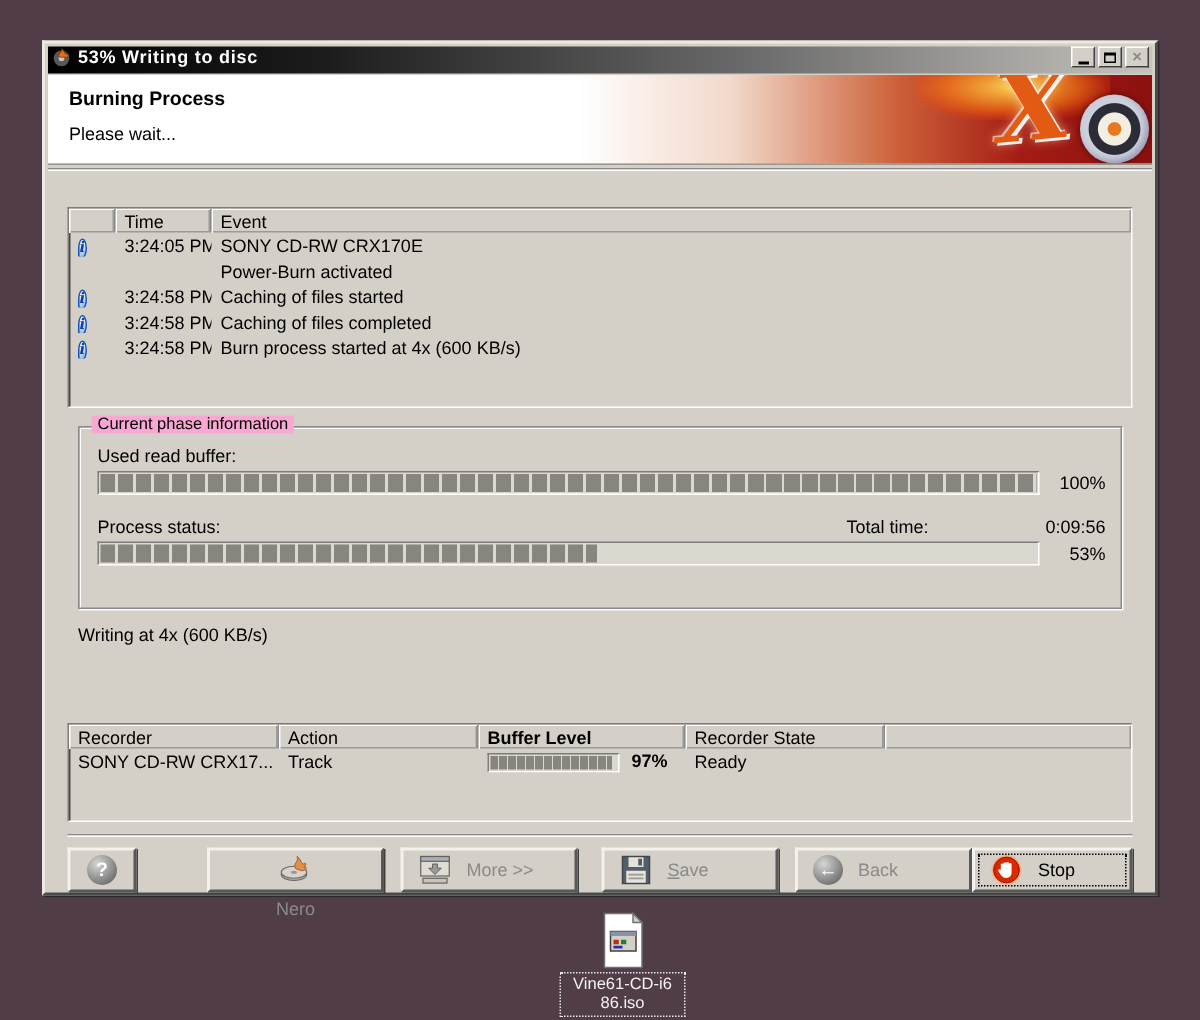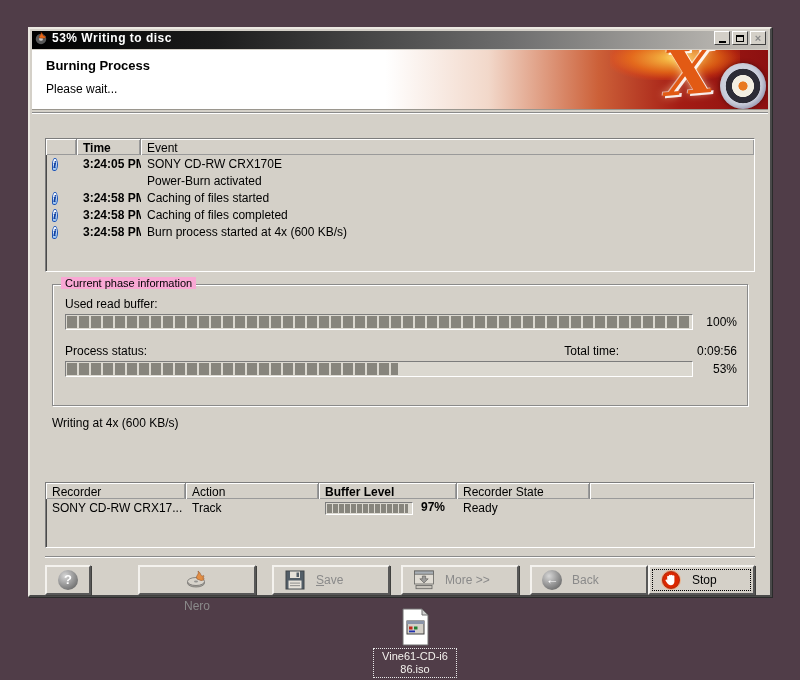--- a/index.html
+++ b/index.html
@@ -75,21 +75,21 @@
   .log-table { margin-top:24px; height:134px; overflow:hidden; }
   .lt-row { display:flex; height:17px; align-items:center; }
   .lt-head { height:16px; }
   .hcell {
     height:16px; background:#d4d0c8; padding:1px 4px 0 6px;
     border-right:1px solid #8a8a8a;
     box-shadow:inset 1px 1px 0 #fff, inset -1px -1px 0 #9a9a9a;
     display:flex; align-items:center; font-size:12px;
   }
   .c-icon { width:31px; flex:0 0 auto; justify-content:center; }
-  .c-time { width:64px; flex:0 0 auto;font-weight:bold; }
+  .c-time { width:64px; flex:0 0 auto; }
   .c-event { flex:1 1 auto; border-right:none; }
   .cell { padding:0 4px 0 6px; white-space:nowrap; overflow:hidden; }
   .info-icon {
     width:13px; height:13px; border-radius:50% 50% 50% 2px;
     border:1px solid #1c52b4;
     background:linear-gradient(135deg,#ffffff 20%,#9cc4ee 80%);
     color:#1040a0; font-family:"DejaVu Serif",serif; font-style:italic; font-weight:bold;
     font-size:10px; line-height:11px; text-align:center; margin:0 auto;
   }
   .info-icon::after { content:"i"; }
@@ -296,44 +296,44 @@
           <svg viewBox="0 0 22 22" width="22" height="22">
             <ellipse cx="10" cy="16" rx="8.5" ry="4" fill="#a8a49c" stroke="#444" stroke-width="0.7"></ellipse>
             <ellipse cx="10" cy="14.5" rx="8.5" ry="4" fill="#d8d4cc" stroke="#444" stroke-width="0.7"></ellipse>
             <ellipse cx="10" cy="14.5" rx="2" ry="1" fill="#808080"></ellipse>
             <path d="M11 12 C9 8.5 13.5 8 12 4 C15.5 6.5 14 8.5 16.5 9 C18 7.5 18.5 9.5 16.8 11.2 C19.5 11 18 13.5 15 13.5z" fill="#e87818" stroke="#7a3000" stroke-width="0.6"></path>
           </svg>
         </span>
         <span>Nero</span>
       </button>
 
+      <button class="btn btn-more disabled">
+        <span class="icon">
+          <svg viewBox="0 0 22 20" width="22" height="20">
+            <rect x="1.5" y="1" width="19" height="13" fill="#e4e0d8" stroke="#404040" stroke-width="0.8"></rect>
+            <rect x="1.5" y="1" width="19" height="3.2" fill="#9aa4b0" stroke="#404040" stroke-width="0.8"></rect>
+            <path d="M11 13 l-4.2 -4.2 h2.6 V6 h3.2 v2.8 h2.6z" fill="#8a8a8a" stroke="#303030" stroke-width="0.6"></path>
+            <rect x="3" y="15.5" width="16" height="3.2" fill="#c4c0b8" stroke="#404040" stroke-width="0.8"></rect>
+          </svg>
+        </span>
+        <span>More &gt;&gt;</span>
+      </button>
+
       <button class="btn btn-save disabled">
         <span class="icon">
           <svg viewBox="0 0 20 20" width="20" height="20">
             <rect x="1" y="1" width="18" height="18" fill="#283848" stroke="#101820"></rect>
             <rect x="5" y="1.5" width="10" height="6.5" fill="#ece8e0"></rect>
             <rect x="11.5" y="2.5" width="2.5" height="4.5" fill="#283848"></rect>
             <rect x="3.5" y="10.5" width="13" height="8" fill="#ece8e0"></rect>
             <rect x="5" y="12.5" width="10" height="1.2" fill="#888"></rect>
             <rect x="5" y="15" width="10" height="1.2" fill="#888"></rect>
           </svg>
         </span>
         <span class="u-first">Save</span>
-      </button>
-
-      <button class="btn btn-more disabled">
-        <span class="icon">
-          <svg viewBox="0 0 22 20" width="22" height="20">
-            <rect x="1.5" y="1" width="19" height="13" fill="#e4e0d8" stroke="#404040" stroke-width="0.8"></rect>
-            <rect x="1.5" y="1" width="19" height="3.2" fill="#9aa4b0" stroke="#404040" stroke-width="0.8"></rect>
-            <path d="M11 13 l-4.2 -4.2 h2.6 V6 h3.2 v2.8 h2.6z" fill="#8a8a8a" stroke="#303030" stroke-width="0.6"></path>
-            <rect x="3" y="15.5" width="16" height="3.2" fill="#c4c0b8" stroke="#404040" stroke-width="0.8"></rect>
-          </svg>
-        </span>
-        <span>More &gt;&gt;</span>
       </button>
 
       <button class="btn btn-back disabled">
         <span class="sphere">←</span>
         <span>Back</span>
       </button>
 
       <button class="btn btn-stop">
         <span class="icon">
           <svg viewBox="0 0 22 22" width="22" height="22">

